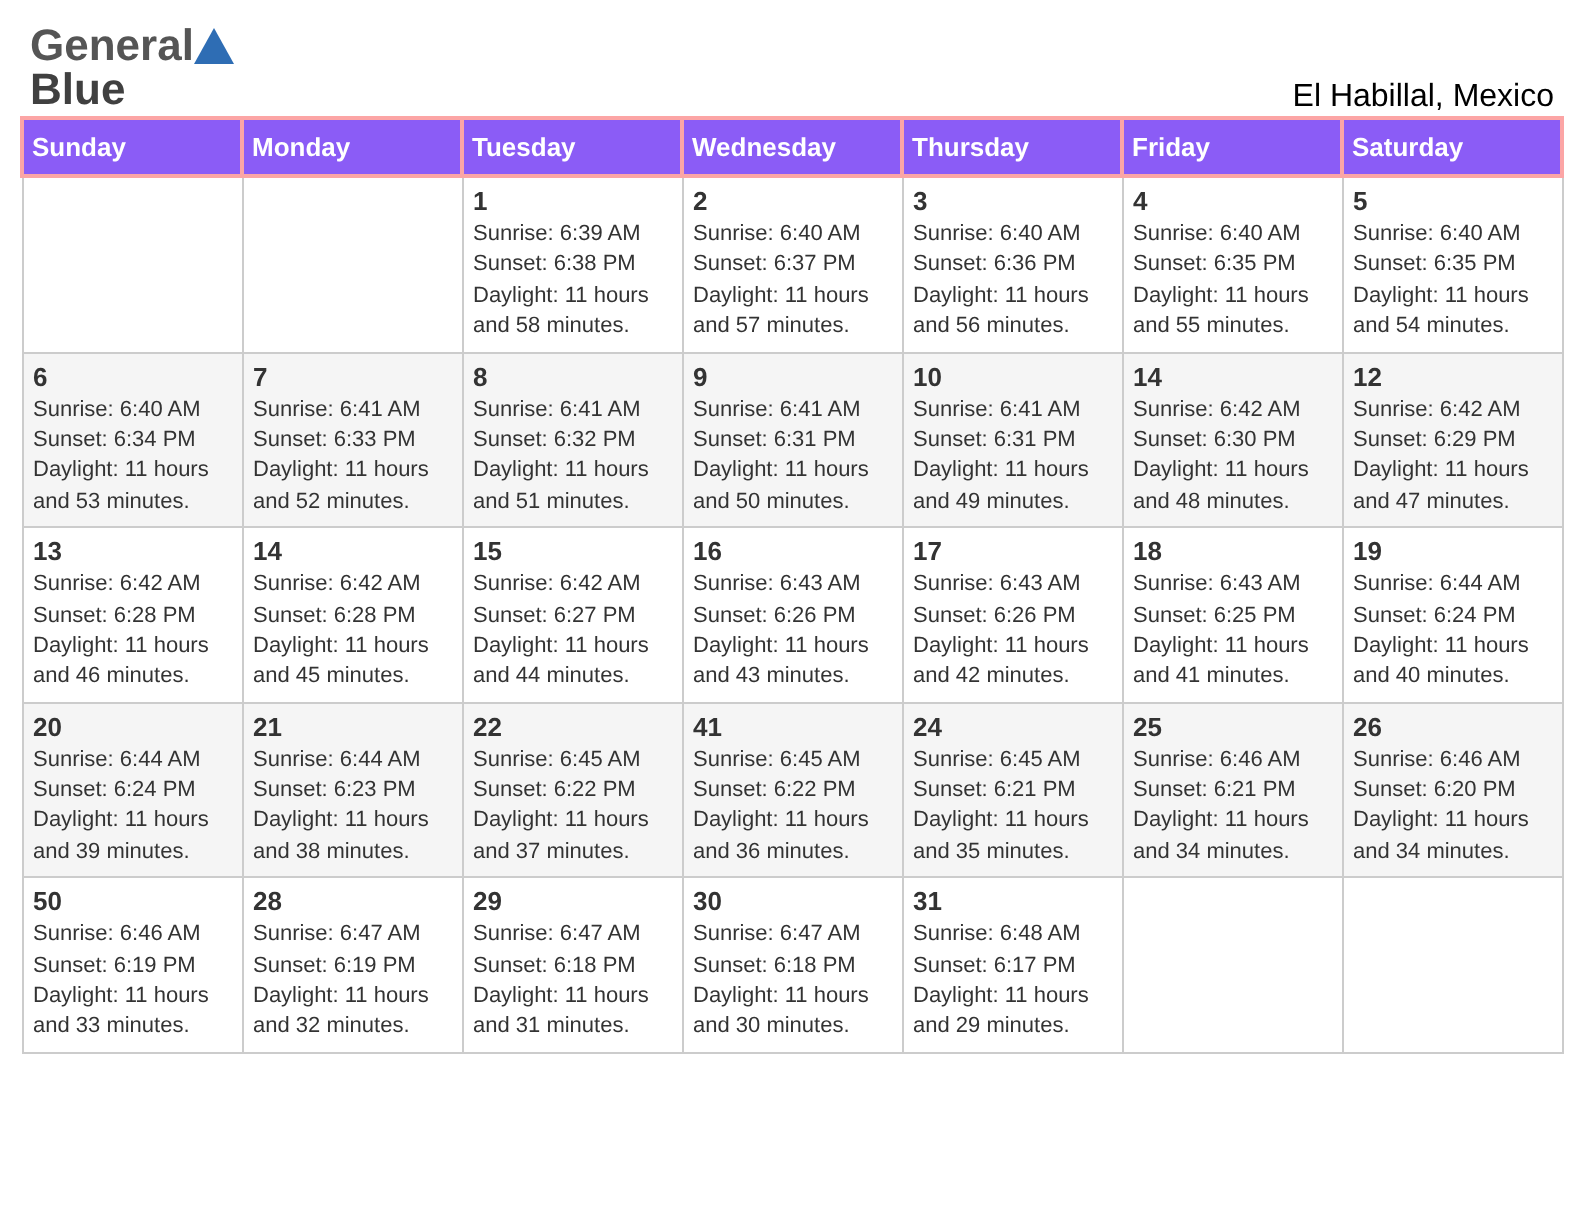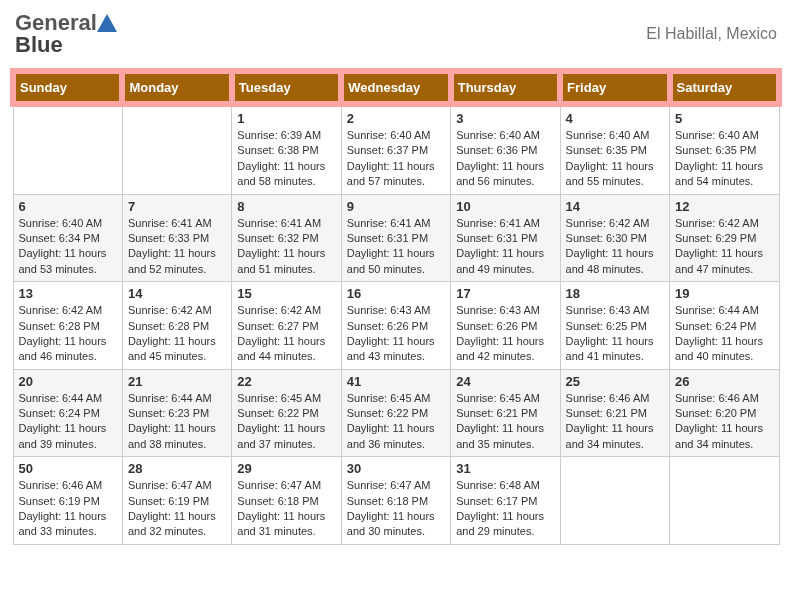--- a/index.html
+++ b/index.html
@@ -6,55 +6,54 @@
     body {
       font-family: Arial, sans-serif;
       background: #fff;
       width: 792px;
       min-height: 612px;
       padding: 10px;
     }
     .header-area {
       display: flex;
       justify-content: space-between;
-      align-items: center;
-      margin-bottom: 10px;
+      align-items: flex-end;
       padding: 0 5px;
       gap: 12px;
     }
     .logo {
       display: flex;
       flex-direction: column;
       align-items: flex-start;
     }
     .title-area {
       text-align: right;
     }
     .month-title {
       font-size: 32px;
       font-weight: bold;
       color: #333;
     }
     .location-title {
       font-size: 16px;
-      color: #737373;
+      color: #000000;
     }
     .calendar-table {
       width: 100%;
       border-collapse: collapse;
       border: 1px solid #ccc;
     }
     .calendar-table th {
-      background-color: #a16207;
+      background-color: #8b5cf6;
       color: #fff;
       font-size: 13px;
       font-weight: bold;
       padding: 6px 4px;
       text-align: left;
-      border: 6px solid #fca5a5;
+      border: 2px solid #fca5a5;
     }
     .calendar-table td {
       vertical-align: top;
       border: 1px solid #ccc;
       padding: 4px 5px;
       font-size: 11px;
       color: #333;
       width: 14.28%;
       min-height: 80px;
       background: #fff;

